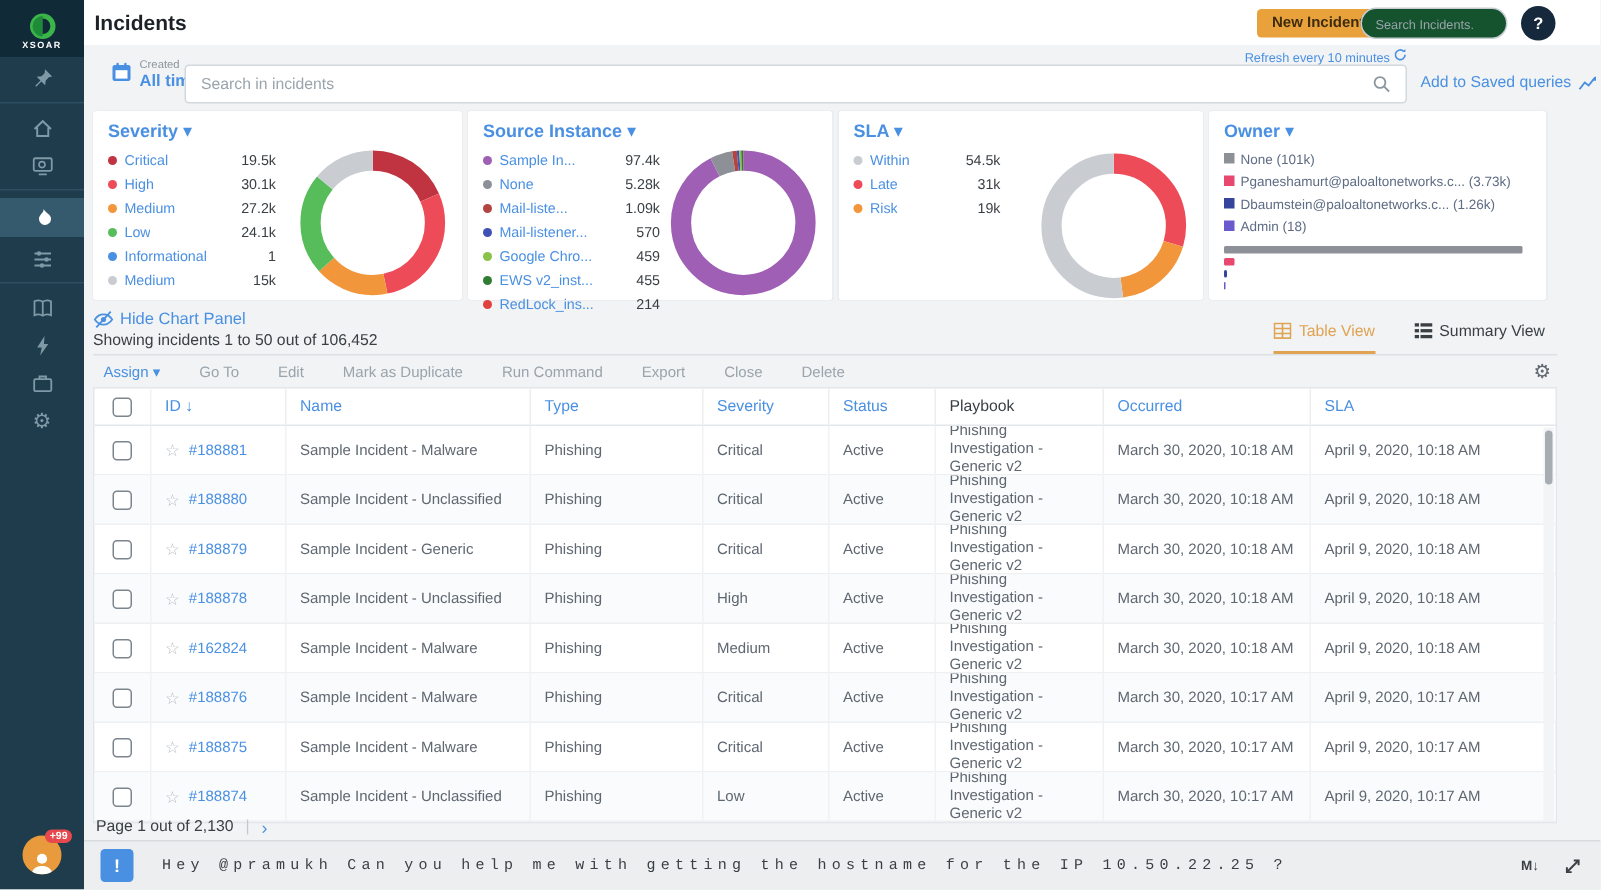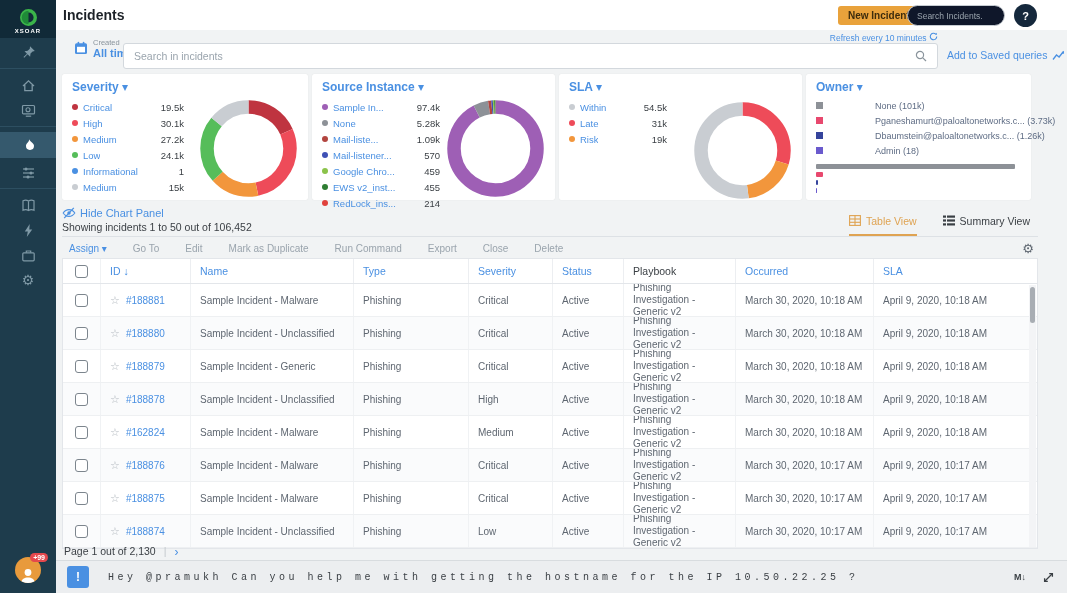--- a/index.html
+++ b/index.html
@@ -27,21 +27,21 @@
     font-size:7px; font-weight:bold; border-radius:7px; padding:1px 3px; }
 
   
   .main { position:absolute; left:56px; top:0; width:1011px; height:560px;text-decoration:underline; }
   .topbar { position:absolute; left:0; top:0; width:1011px; height:30px; background:#fff; }
   .page-title { position:absolute; left:7px; top:7px; font-size:14px; font-weight:bold; color:#1d2228; }
   .btn-new { position:absolute; left:782px; top:6px; height:19px; padding:0 10px; border:none;
     background:#e9a23b; color:#3d2c0d; font-size:10px; font-weight:bold; border-radius:3px; cursor:pointer;
     font-family:inherit; }
   .top-search { position:absolute; left:851px; top:5px; width:98px; height:21px; border:1px solid #c6ccd2;
-    border-radius:11px; background:#0f172a; display:flex; align-items:center; padding:0 9px; cursor:text; }
+    border-radius:11px; background:#14532d; display:flex; align-items:center; padding:0 9px; cursor:text; }
   .top-search .ph { color:#9aa4ad; font-size:8.5px; }
   .help-circle { position:absolute; left:958px; top:4px; width:23px; height:23px; border-radius:50%;
     background:#15283c; color:#fff; font-size:11px; font-weight:bold; display:flex; align-items:center;
     justify-content:center; cursor:pointer; }
 
   
   .created-filter { position:absolute; left:18px; top:38px; display:flex; gap:5px; cursor:pointer; }
   .created-col { display:flex; flex-direction:column; }
   .created-label { font-size:7.5px; color:#8a949c; }
   .created-value { font-size:11px; font-weight:bold; color:#4a90e2; white-space:nowrap; }
@@ -61,21 +61,21 @@
   .card-body { display:flex; margin-top:5px; }
   .legend { display:flex; flex-direction:column; }
   .lrow { display:flex; align-items:center; height:16px; }
   .dot { width:6px; height:6px; border-radius:50%; margin-right:5px; flex:none; }
   .llab { font-size:9.5px; color:#4a90e2; white-space:nowrap; overflow:hidden; cursor:pointer; }
   .lval { font-size:9.5px; color:#3a3f44; margin-left:auto; padding-left:6px; }
   .donut-wrap { margin-left:auto; }
   
   .olegend { display:flex; flex-wrap:wrap; column-gap:10px; margin-top:4px; }
   .oitem { display:flex; align-items:center; font-size:9px; color:#5e6c84; height:15px;
-    white-space:nowrap; cursor:pointer;gap:48px; }
+    white-space:nowrap; cursor:pointer; }
   .sq { width:7px; height:7px; margin-right:4px; flex:none; }
   .obars { margin-top:6px; }
   .obar { height:5px; margin-bottom:3px; border-radius:1px; }
 
   
   .list-header { position:absolute; left:6px; top:204px; width:976px; height:33px;
     border-bottom:1px solid #dde1e5; }
   .hide-chart { position:absolute; left:0; top:2px; display:flex; align-items:center; gap:4px;
     color:#4a90e2; font-size:11px; cursor:pointer; }
   .showing { position:absolute; left:0; top:17px; font-size:10.5px; color:#3a3f44; }

